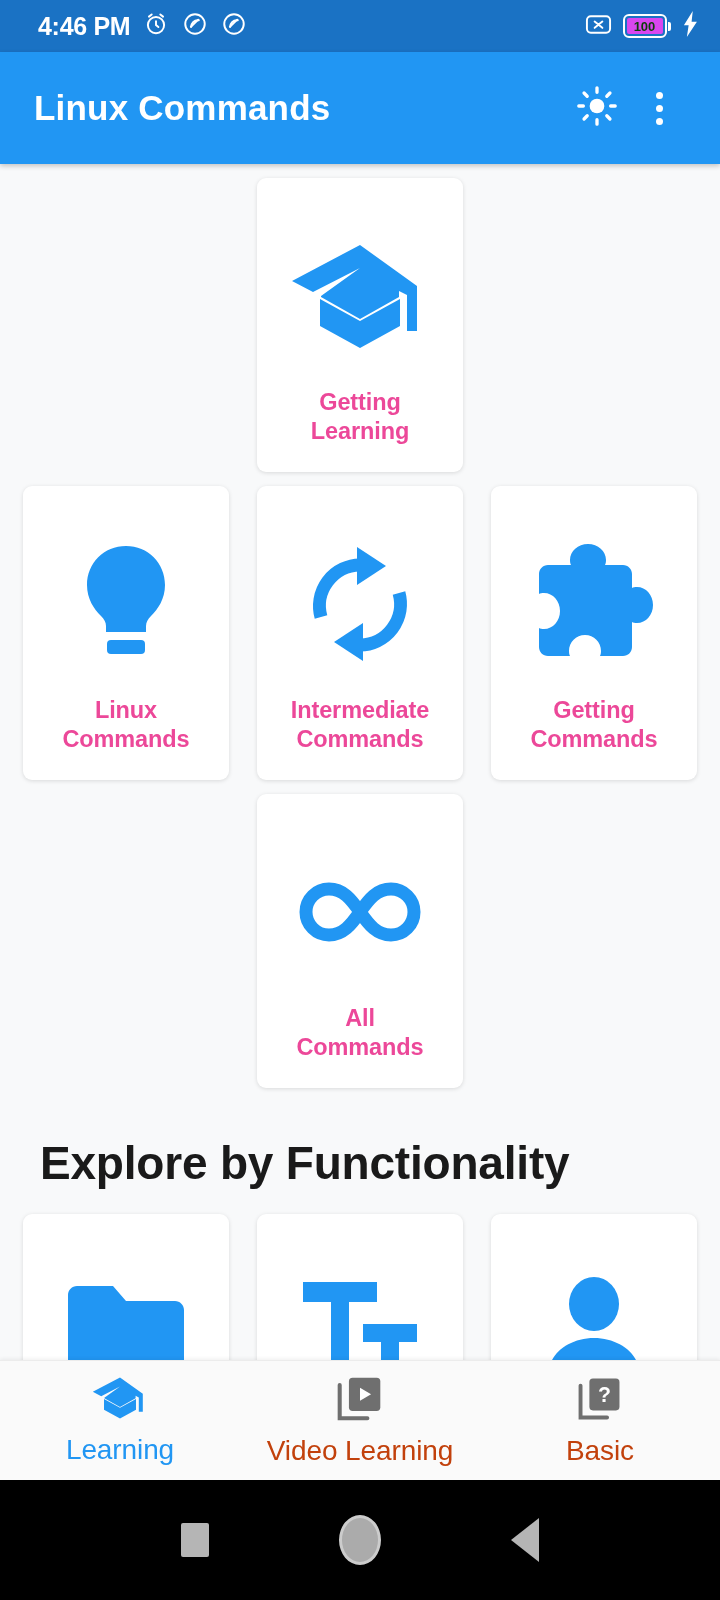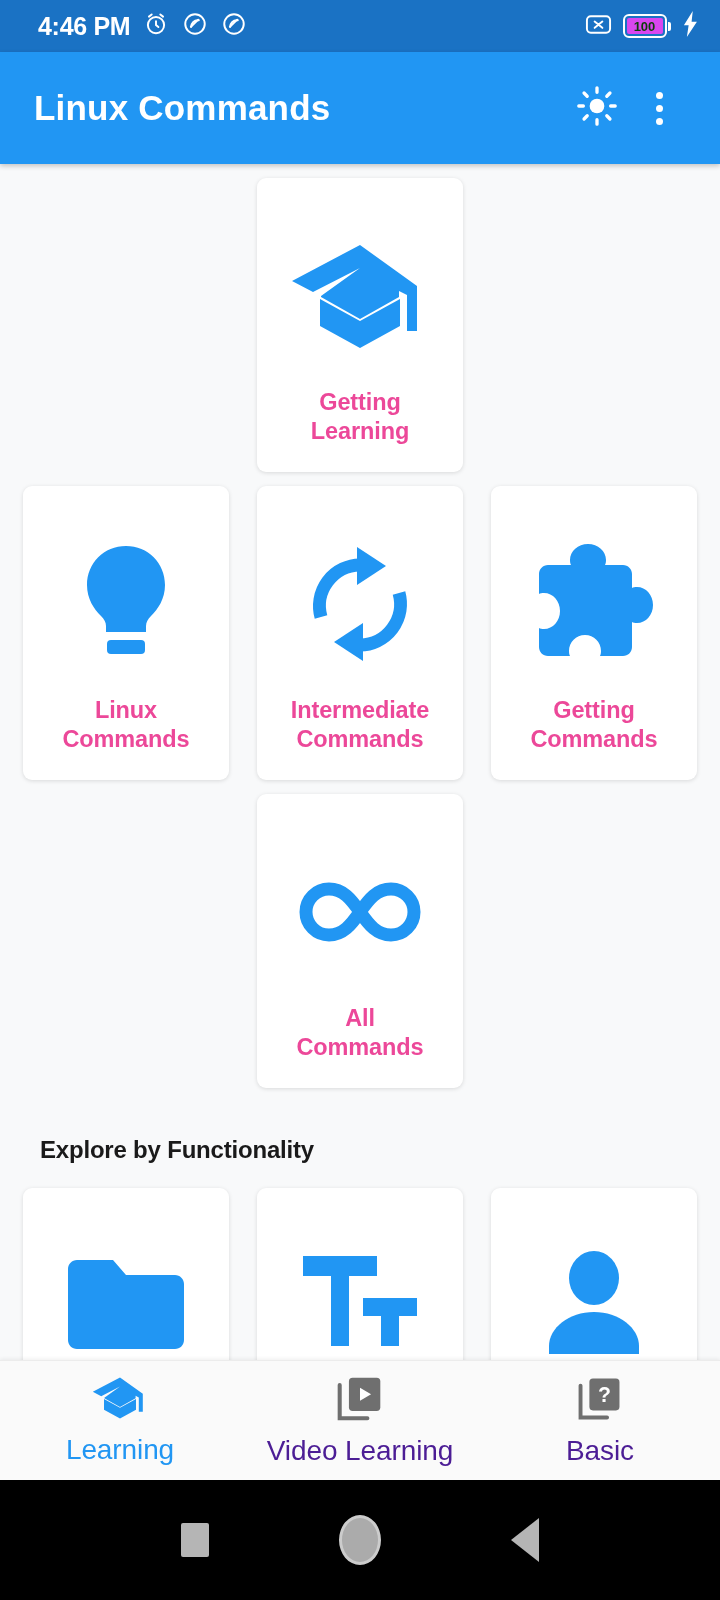--- a/index.html
+++ b/index.html
@@ -157,21 +157,21 @@
     margin-top: 26px;
     font-size: 23.5px;
     font-weight: bold;
     color: #ec4899;
     text-align: center;
     line-height: 1.22;
     letter-spacing: -0.1px;
   }
 
   .section-title {
-    font-size: 24px;
+    font-size: 46px;
     font-weight: bold;
     color: #1a1a1a;
     margin: 48px 0 0 40px;
     letter-spacing: -0.2px;
   }
 
   .func-row {
     display: flex;
     justify-content: center;
     gap: 28px;
@@ -209,21 +209,21 @@
     display: flex;
     flex-direction: column;
     align-items: center;
     gap: 9px;
   }
   .nav-label {
     font-size: 28px;
     letter-spacing: -0.1px;
   }
   .nav-item.active .nav-label { color: #2196f3; }
-  .nav-item.inactive .nav-label { color: #4c1d95; }
+  .nav-item.inactive .nav-label { color: #c2410c; }
 
   
   .sys-nav {
     position: absolute;
     left: 0;
     right: 0;
     bottom: 0;
     height: 120px;
     background: #000000;
     display: flex;

